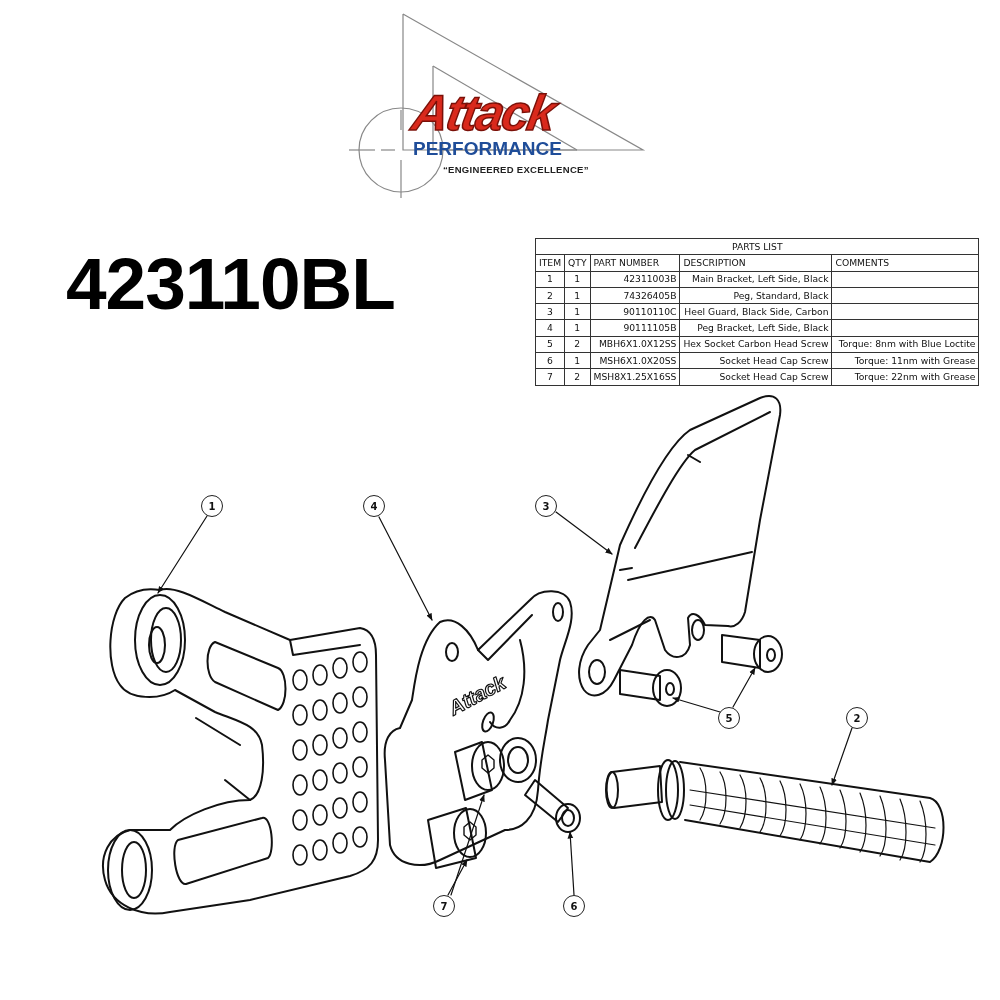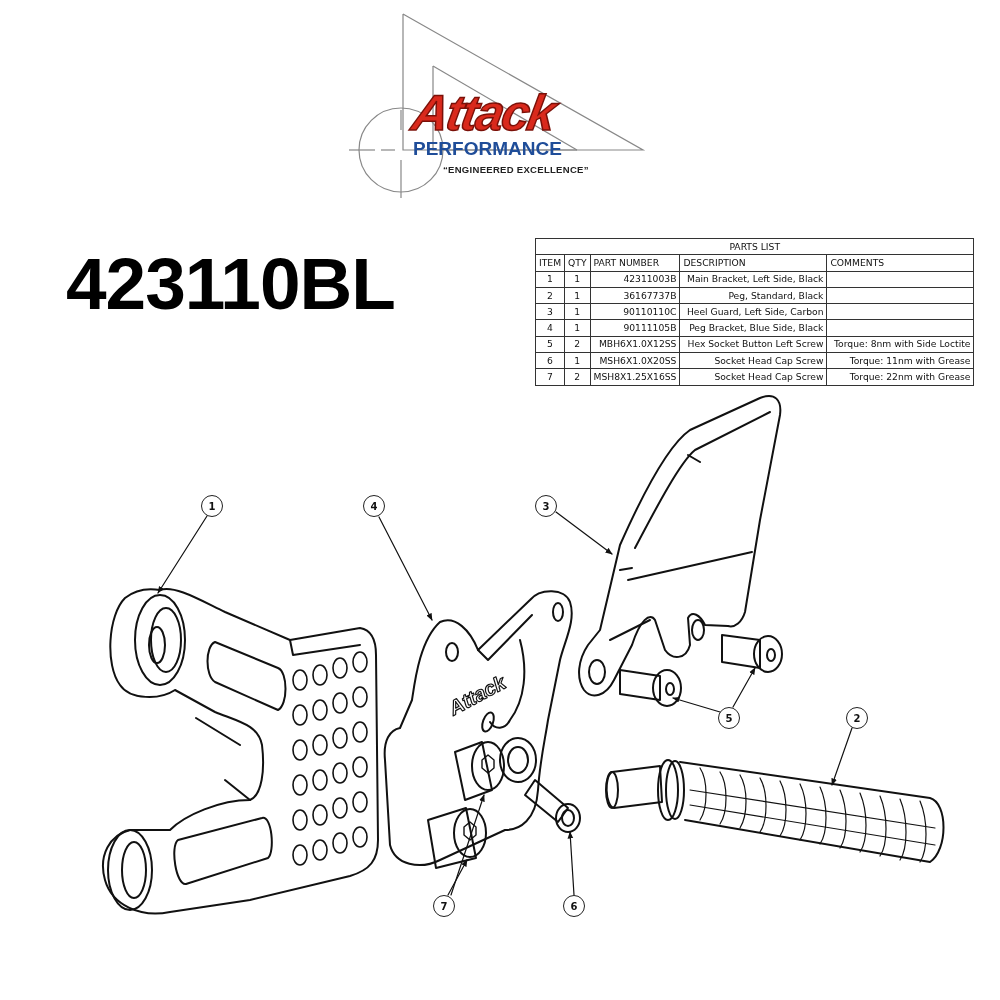--- a/index.html
+++ b/index.html
@@ -57,44 +57,44 @@
   <tr>
     <td class="c">1</td>
     <td class="c">1</td>
     <td>42311003B</td>
     <td>Main Bracket, Left Side, Black</td>
     <td></td>
   </tr>
   <tr>
     <td class="c">2</td>
     <td class="c">1</td>
-    <td>36167737B</td>
+    <td>74326405B</td>
     <td>Peg, Standard, Black</td>
     <td></td>
   </tr>
   <tr>
     <td class="c">3</td>
     <td class="c">1</td>
     <td>90110110C</td>
-    <td>Heel Guard, Left Side, Carbon</td>
+    <td>Heel Guard, Black Side, Carbon</td>
     <td></td>
   </tr>
   <tr>
     <td class="c">4</td>
     <td class="c">1</td>
     <td>90111105B</td>
-    <td>Peg Bracket, Blue Side, Black</td>
+    <td>Peg Bracket, Left Side, Black</td>
     <td></td>
   </tr>
   <tr>
     <td class="c">5</td>
     <td class="c">2</td>
     <td>MBH6X1.0X12SS</td>
-    <td>Hex Socket Button Left Screw</td>
-    <td>Torque: 8nm with Side Loctite</td>
+    <td>Hex Socket Carbon Head Screw</td>
+    <td>Torque: 8nm with Blue Loctite</td>
   </tr>
   <tr>
     <td class="c">6</td>
     <td class="c">1</td>
     <td>MSH6X1.0X20SS</td>
     <td>Socket Head Cap Screw</td>
     <td>Torque: 11nm with Grease</td>
   </tr>
   <tr>
     <td class="c">7</td>

